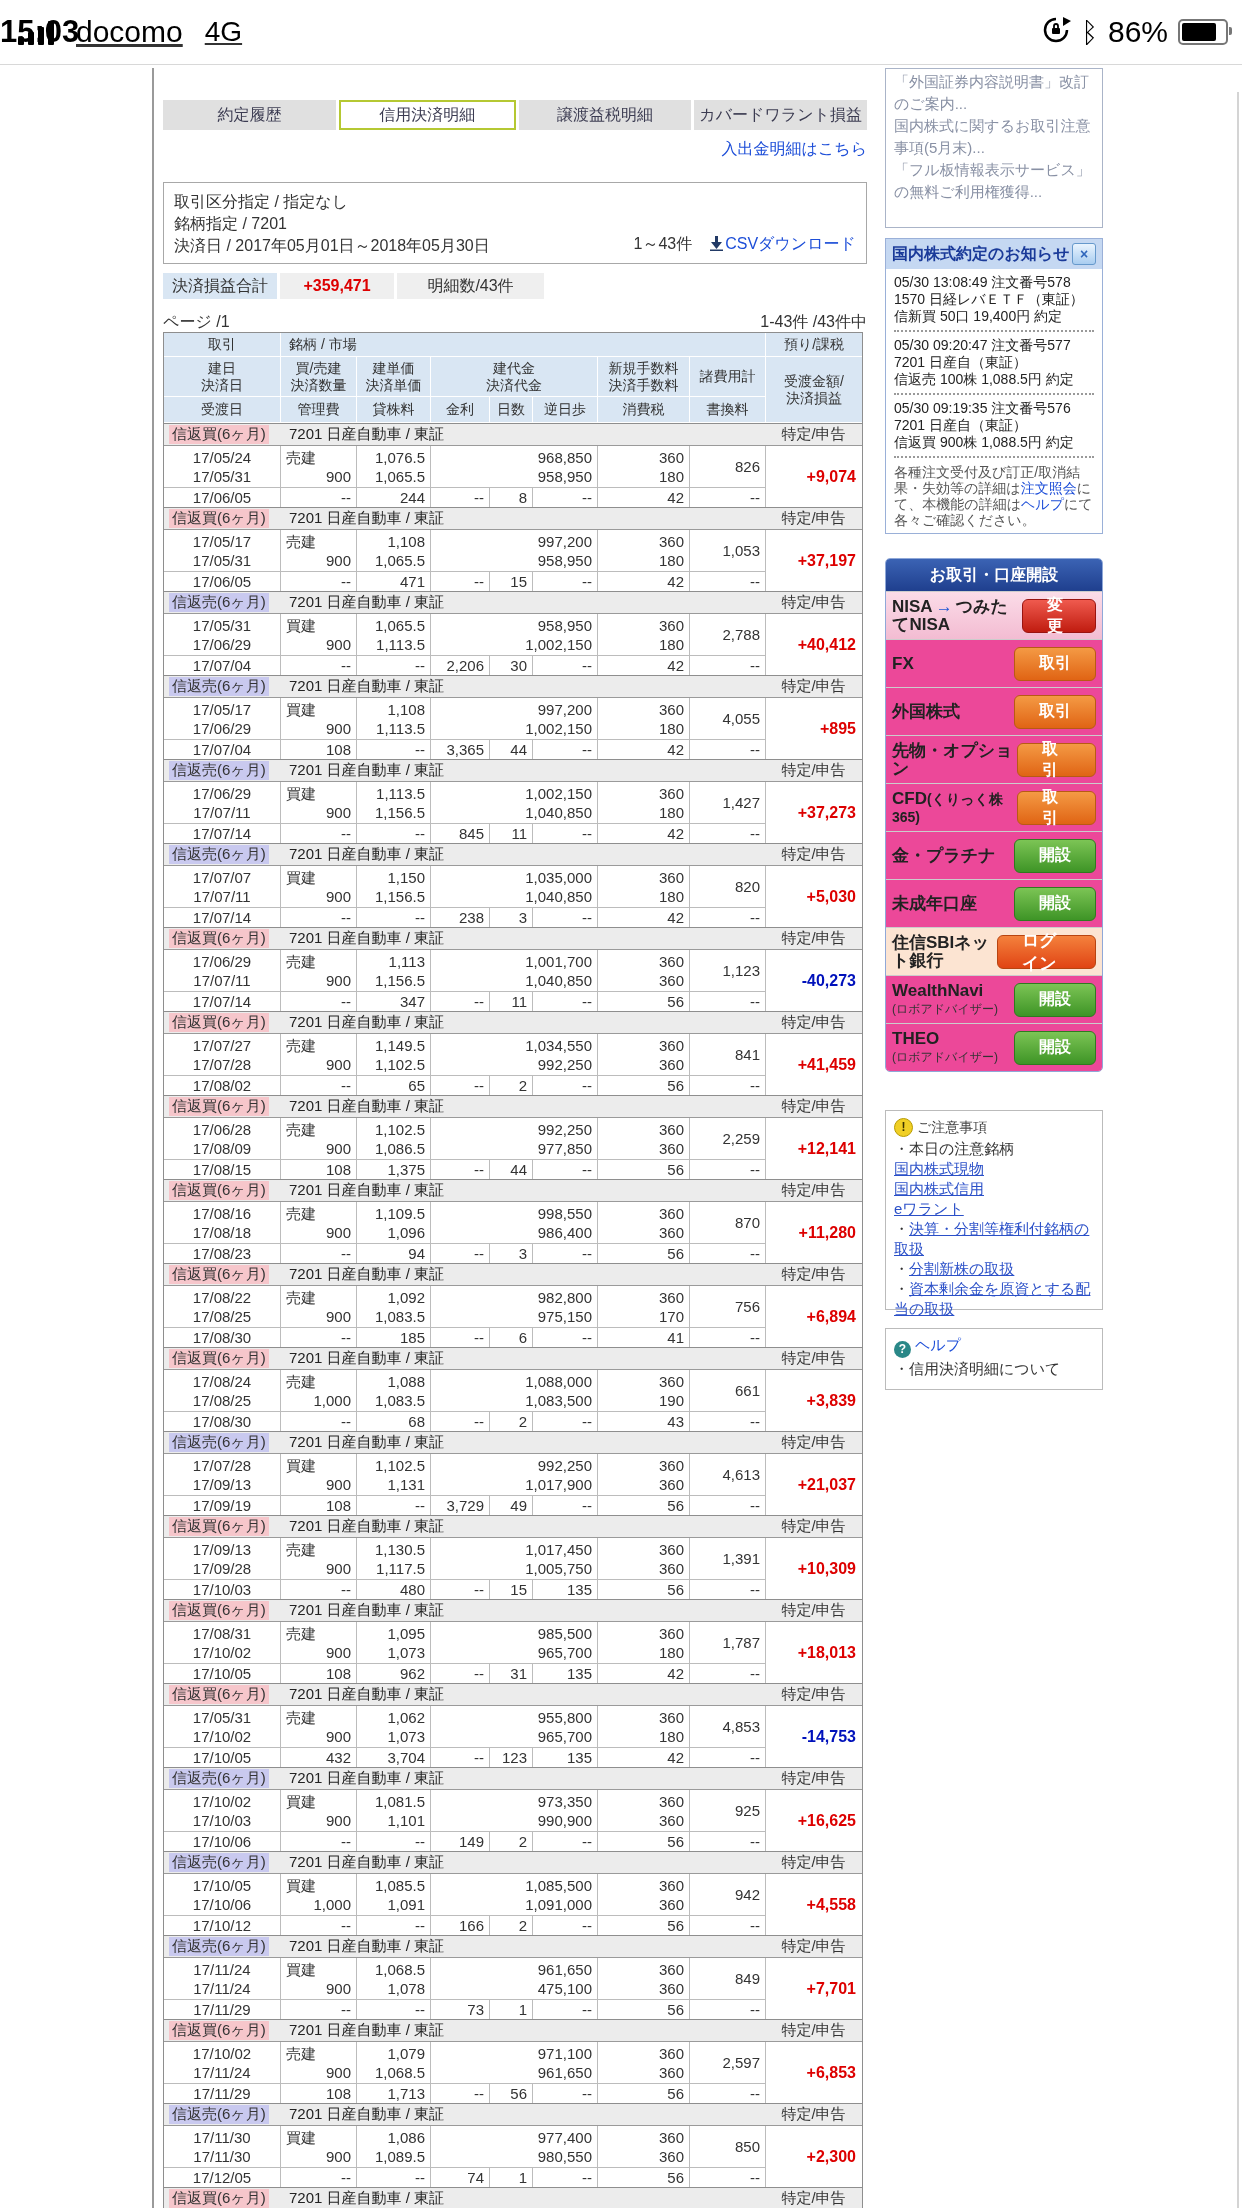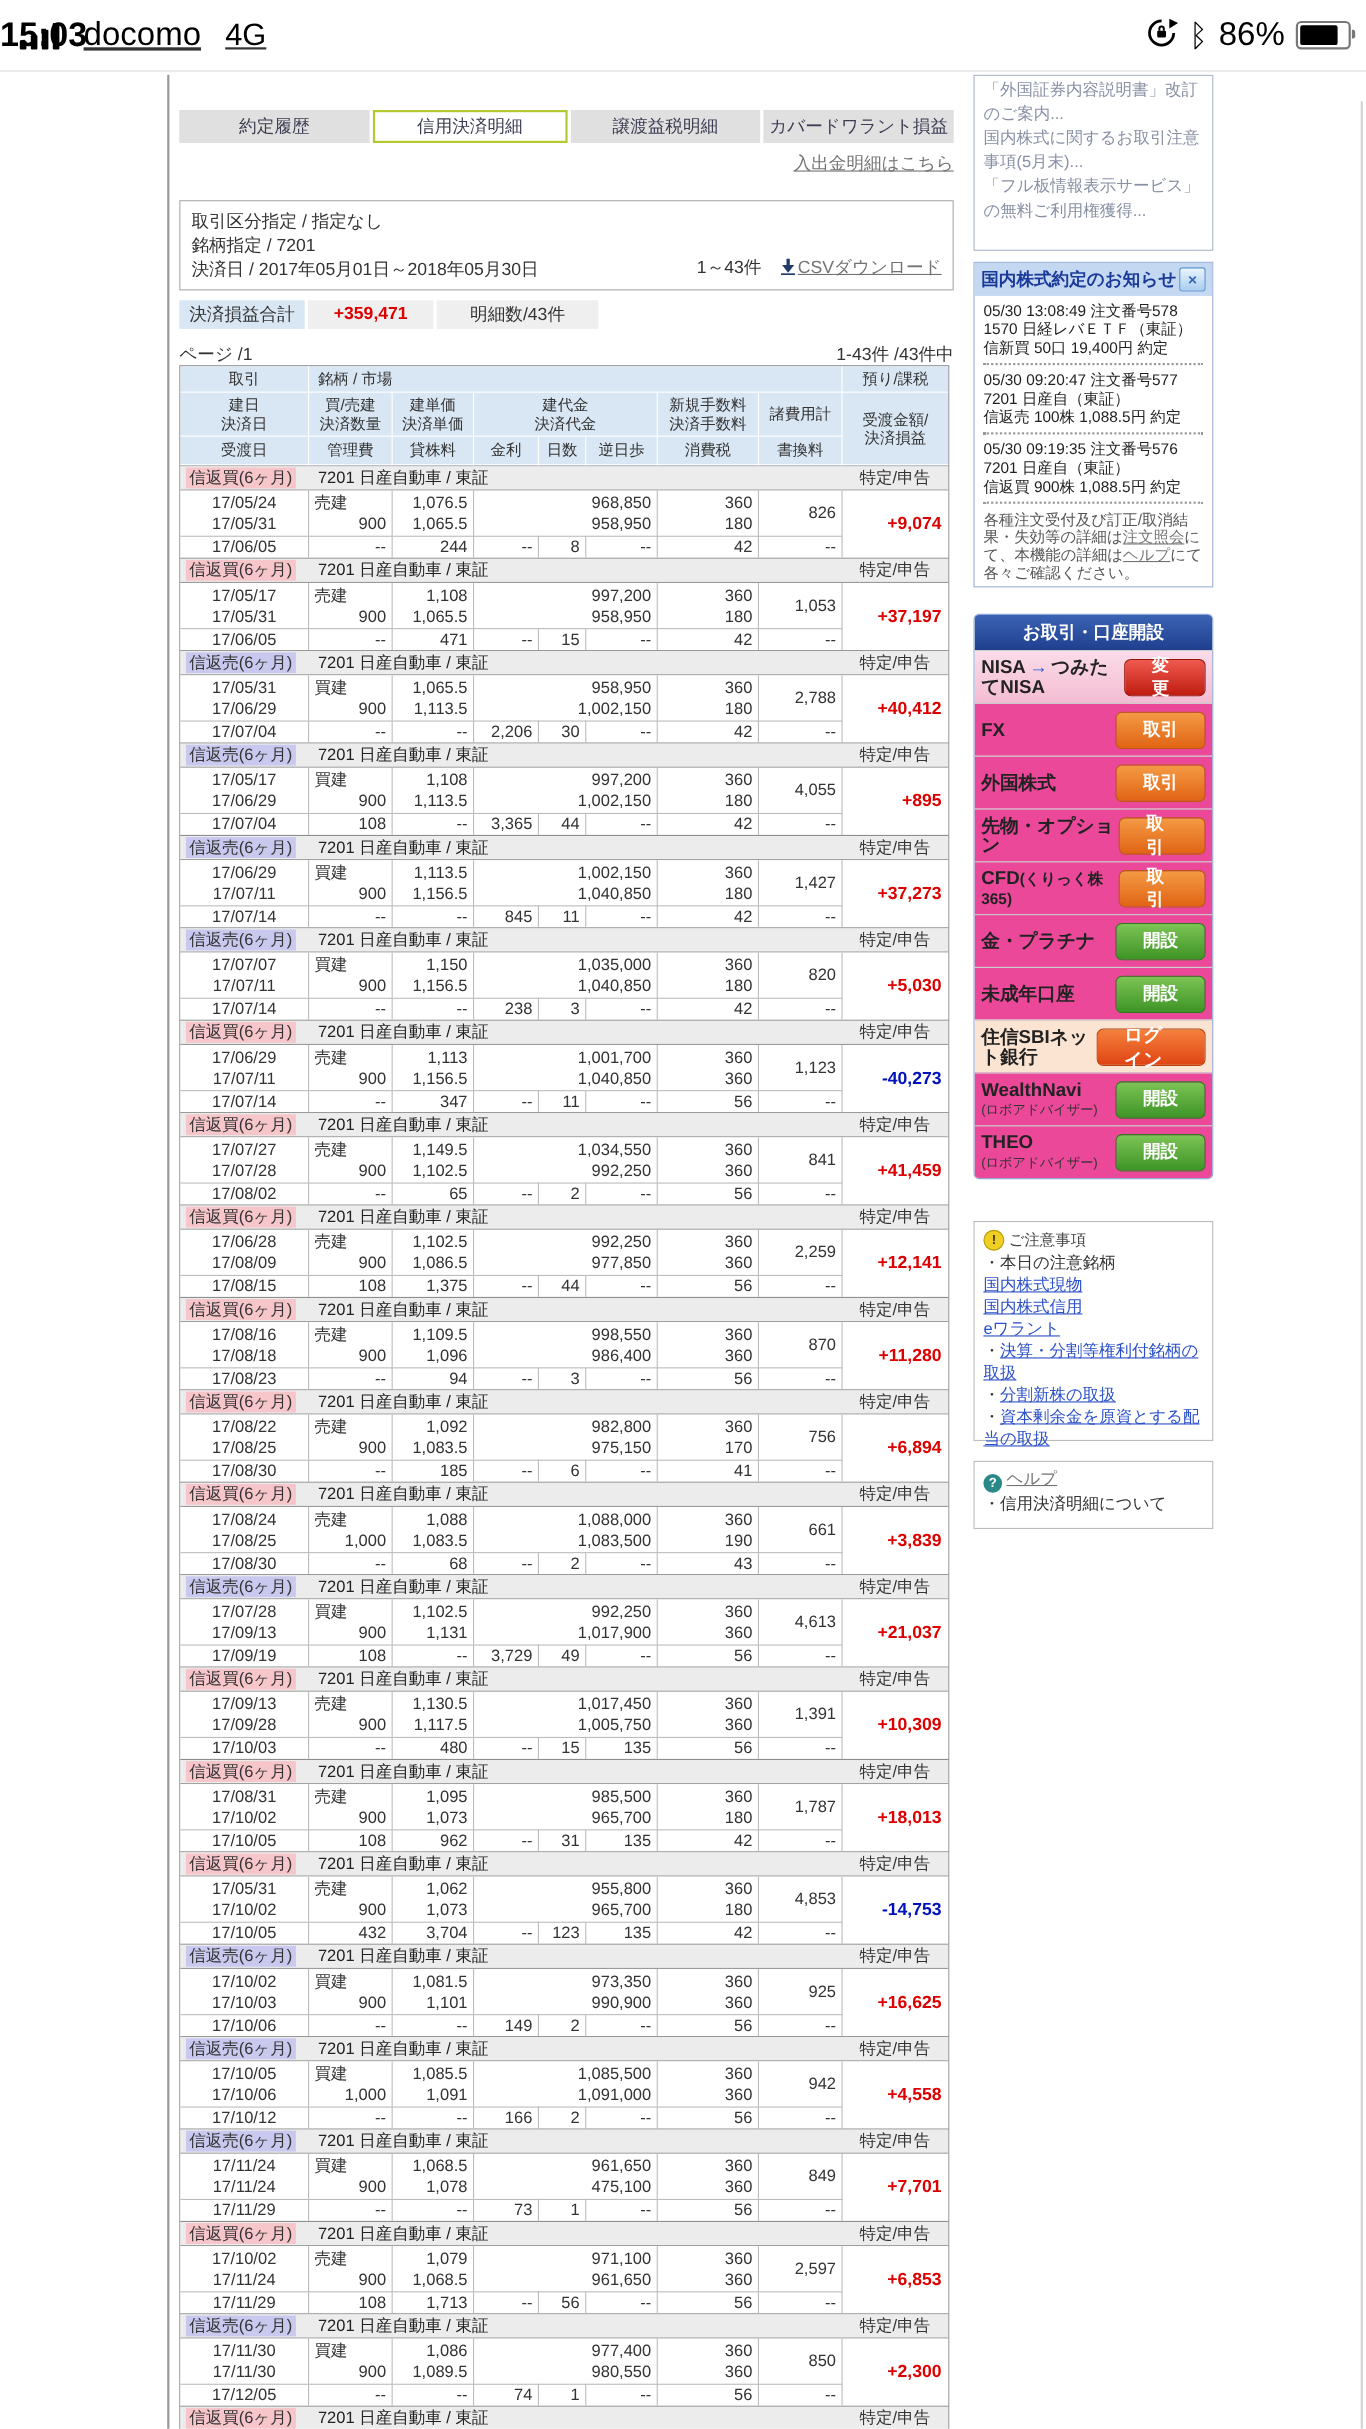--- a/index.html
+++ b/index.html
@@ -23,21 +23,21 @@
   
   .page{position:absolute;top:0;left:0;width:1242px;height:2208px;background:#fff;margin-top:28px;}
   .left-rule{position:absolute;left:152px;top:40px;bottom:0;width:2px;background:#9a9a9a;}
   .right-rule{position:absolute;left:1237px;top:64px;bottom:0;width:2px;background:#d4d4d4;}
   
   .main{position:absolute;left:163px;top:64px;width:704px;}
   .tabs{display:flex;gap:3px;margin-top:8px;height:30px;}
   .tab{flex:1;background:#e0e0e0;color:#3c3c52;font-size:16px;display:flex;align-items:center;justify-content:center;cursor:pointer;}
   .tab.active{background:#fff;border:2px solid #b5c832;}
   .linkrow{margin-top:9px;text-align:right;font-size:16px;}
-  a.blue{color:#737373;text-decoration:underline;cursor:pointer;}
+  a.blue{color:#1d4ed8;cursor:pointer;}
   .infobox{margin-top:22px;border:1px solid #a8a8a8;padding:8px 10px 6px 10px;font-size:16px;line-height:22px;position:relative;}
   .infobox .csvrow{position:absolute;right:10px;bottom:6px;font-size:16px;}
   .csvrow .cnt{margin-right:18px;color:#333;}
   .dl-ic{display:inline-block;vertical-align:-2px;margin-right:2px;}
   .summary{margin-top:9px;display:flex;gap:3px;height:26px;font-size:16px;}
   .summary .lab{width:114px;background:#d9e6f3;display:flex;align-items:center;justify-content:center;}
   .summary .val{width:114px;background:#efefef;display:flex;align-items:center;justify-content:center;color:#dd0000;font-weight:bold;}
   .summary .cnt2{width:147px;background:#efefef;display:flex;align-items:center;justify-content:center;}
   .pager{margin-top:13px;display:flex;justify-content:space-between;font-size:16px;height:18px;}
   

